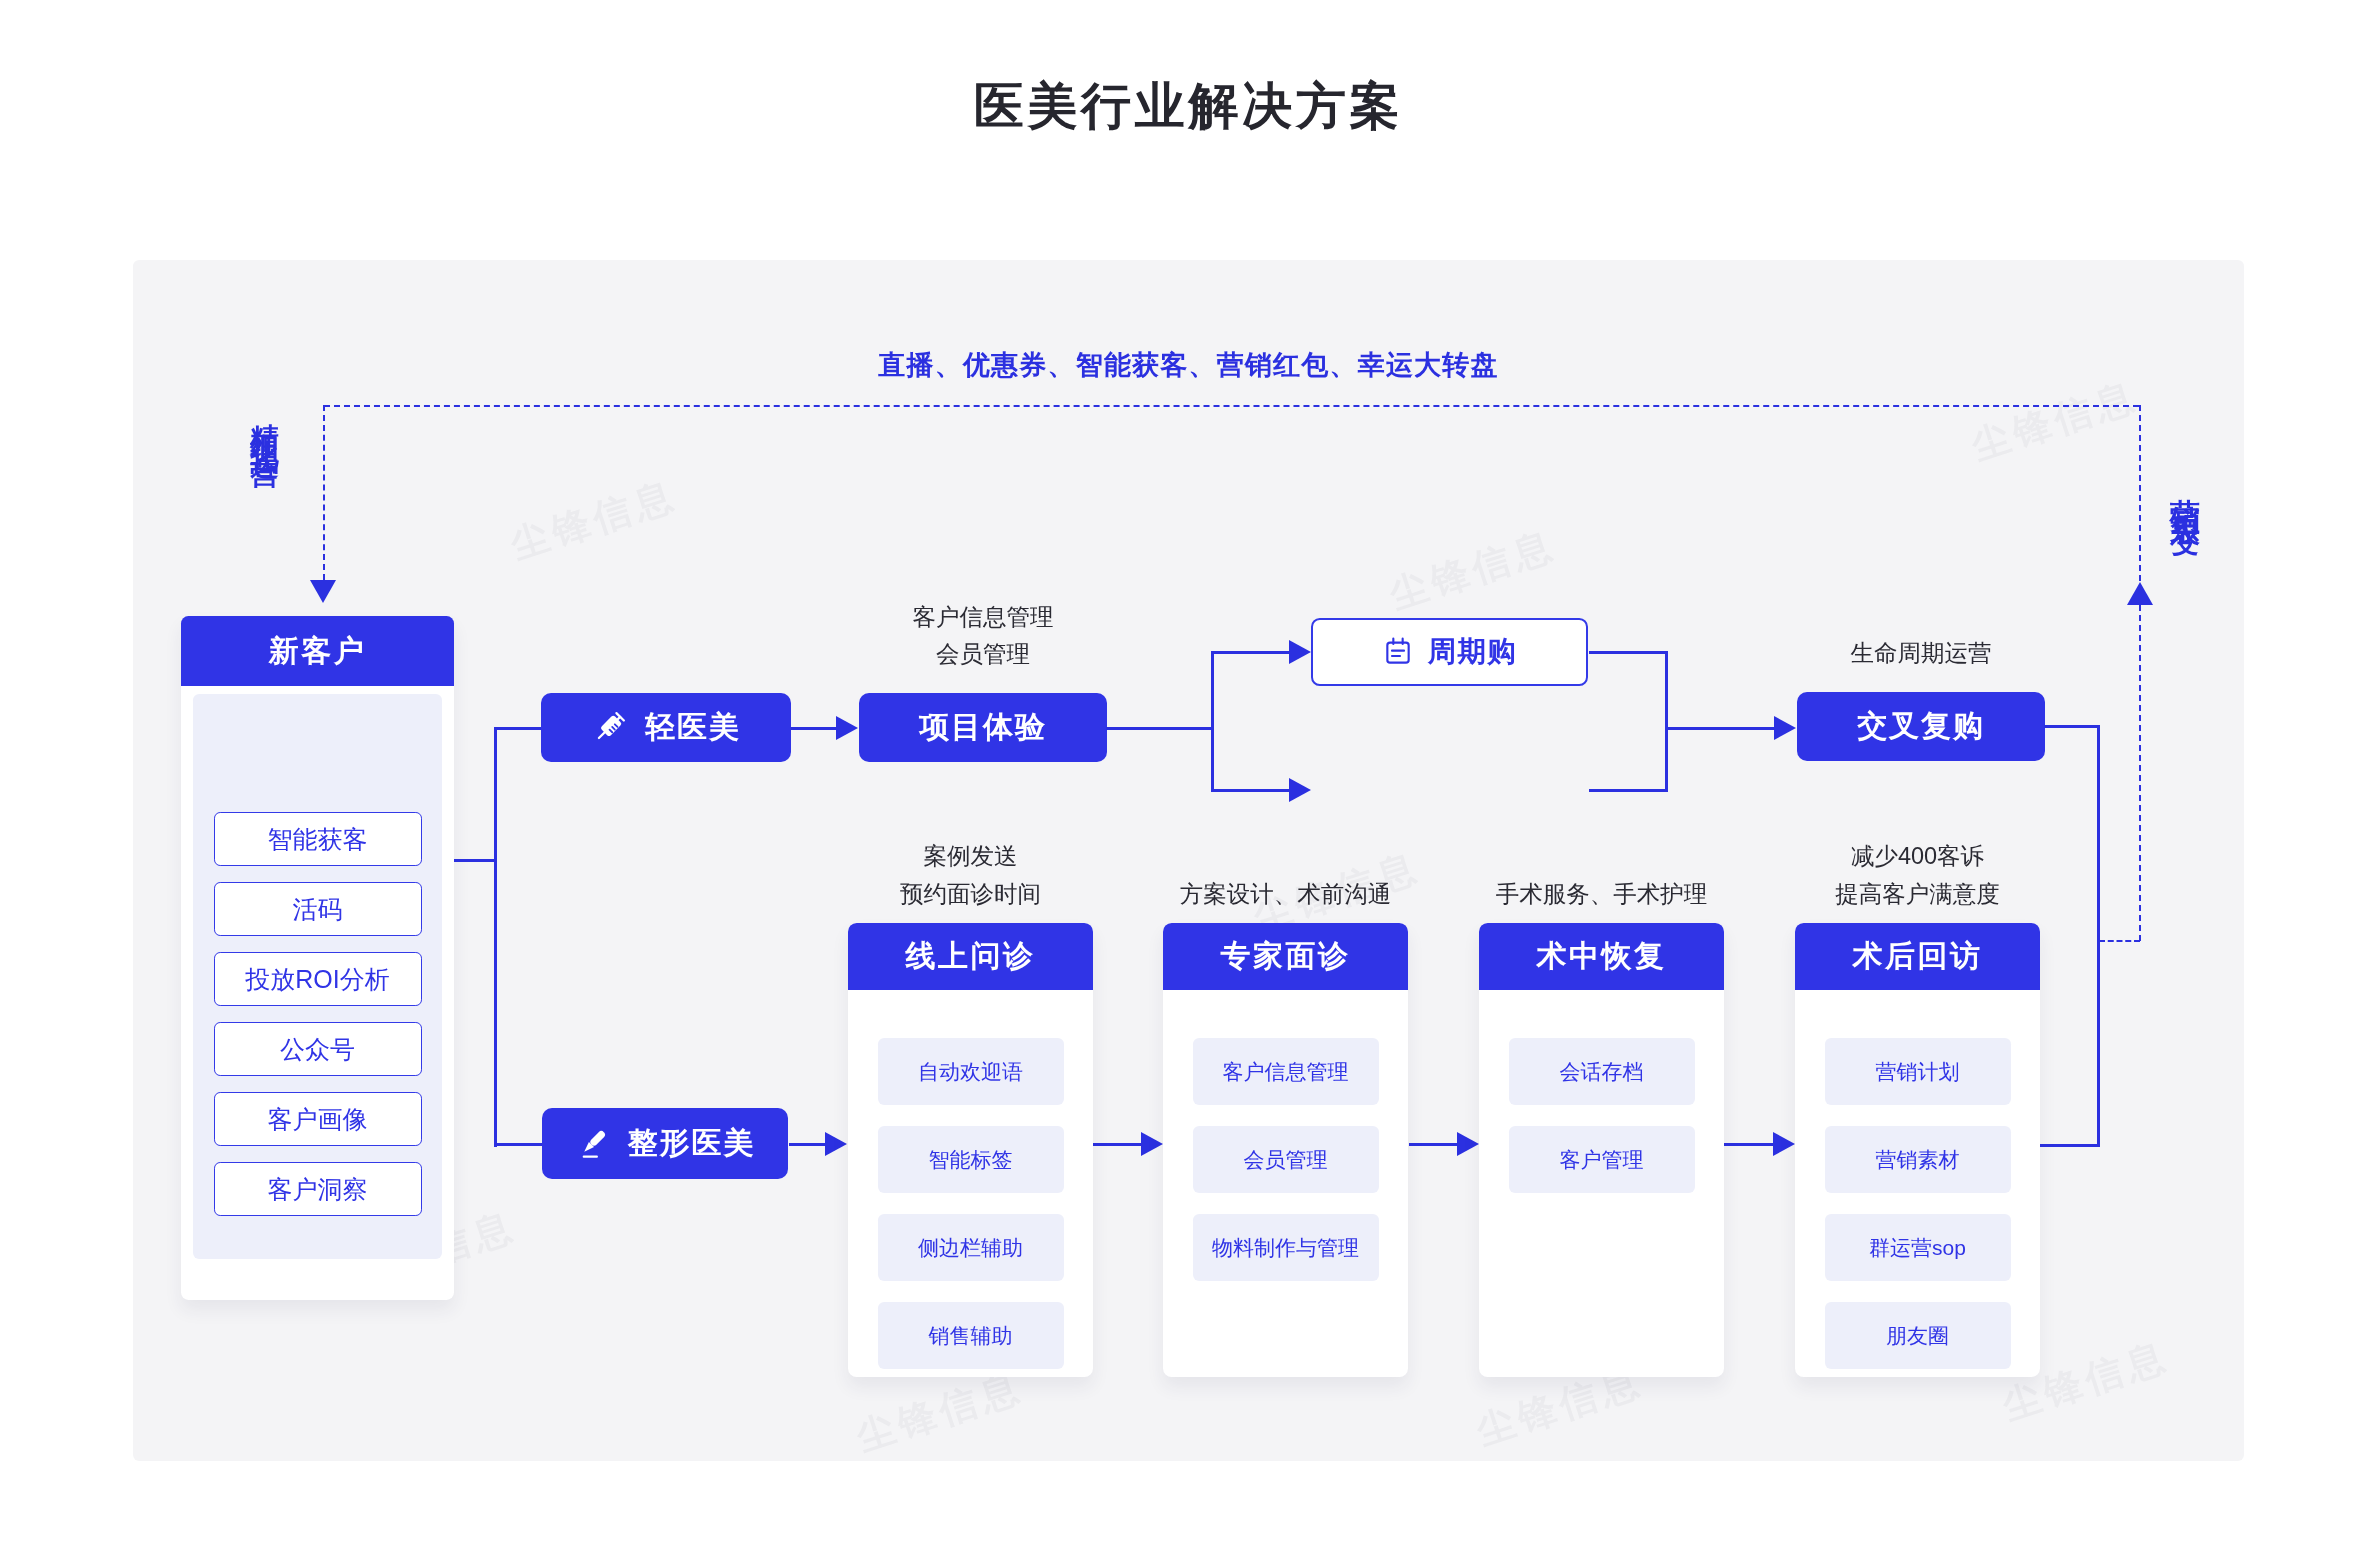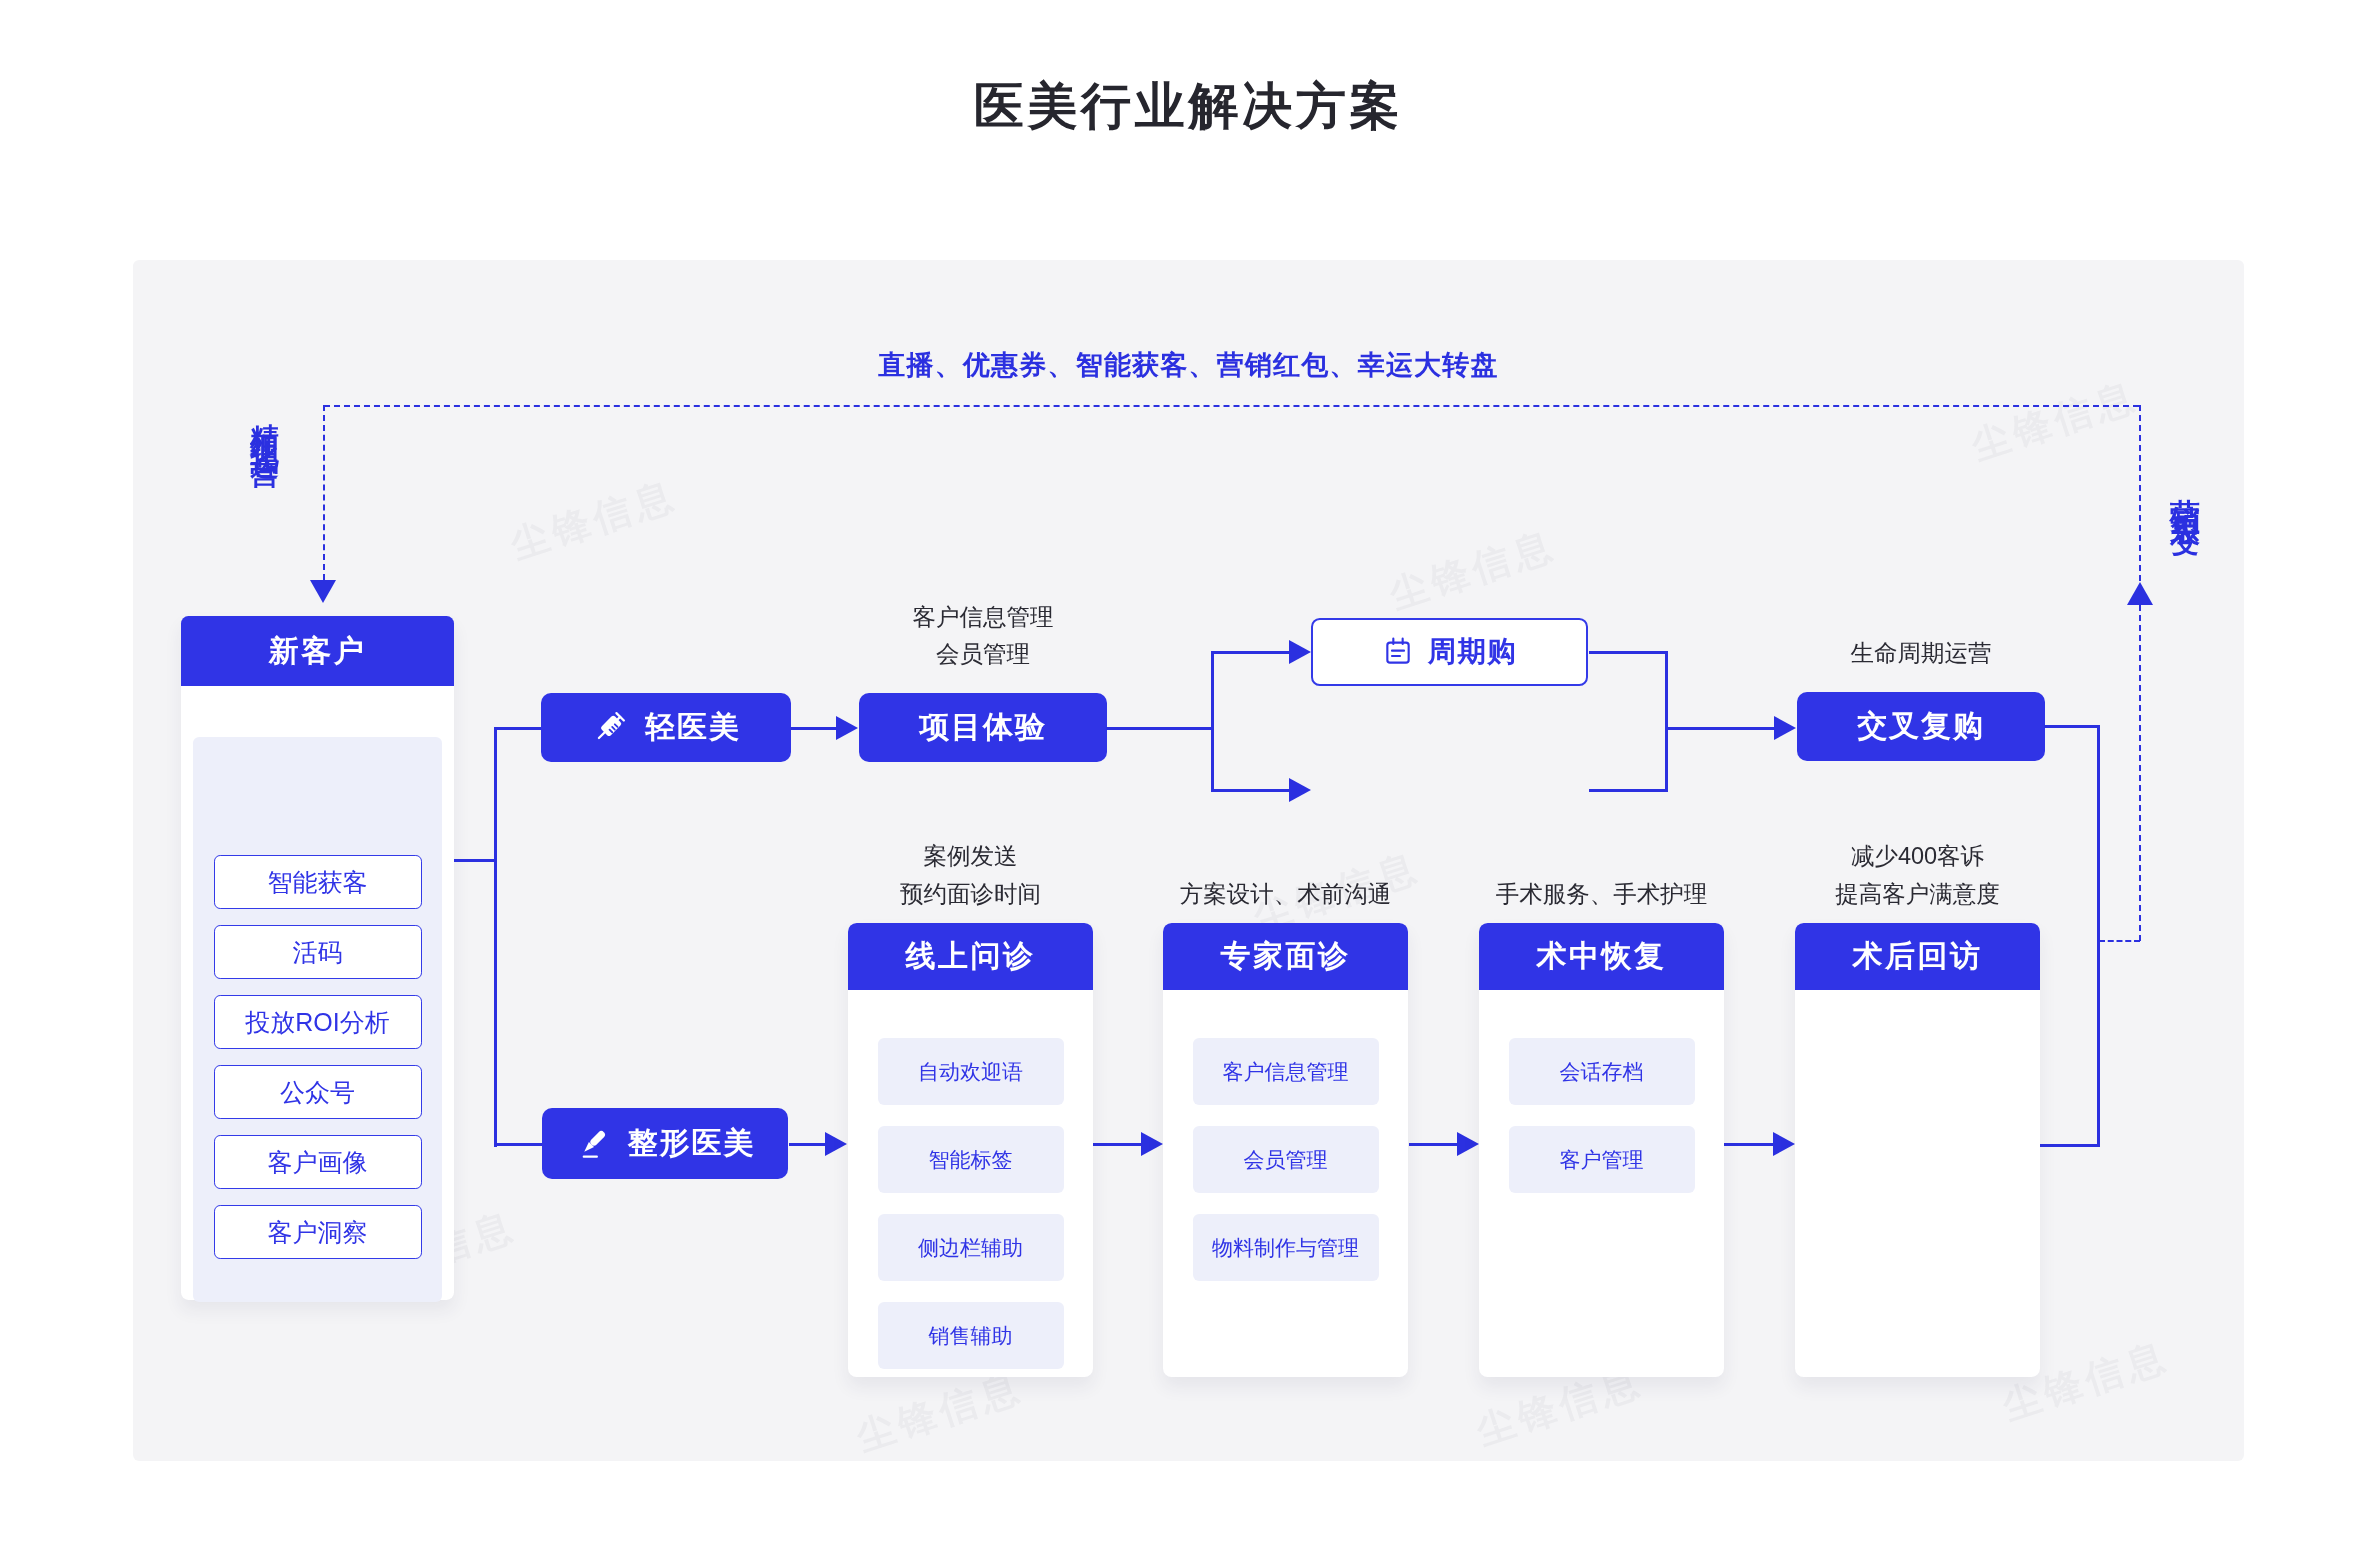--- a/index.html
+++ b/index.html
@@ -40,21 +40,21 @@
   .blue-box .txt{font-size:30px;letter-spacing:1.9px}
 
   .outline-box{background:#fff;border:2.5px solid var(--blue-border);border-radius:8.7px;color:var(--blue);font-weight:700;display:flex;align-items:center;justify-content:center;gap:13.6px}
   .outline-box .txt{font-size:28.5px;letter-spacing:1.2px}
 
   .note{color:var(--dark);font-size:23.5px;text-align:center;line-height:37px}
 
   
   .nc-col{left:181px;top:616px;width:273px;height:684px;background:#fff;border-radius:7.4px;box-shadow:0 10px 18.6px rgba(40,40,90,.07)}
   .nc-head{left:181px;top:616px;width:273px;height:70px;background:var(--blue);border-radius:7.4px 7.4px 0 0;color:#fff;font-size:30px;font-weight:700;display:flex;align-items:center;justify-content:center;letter-spacing:2.5px}
-  .nc-inner{left:193px;top:737px;width:249px;height:565px;background:var(--lav);border-radius:6.2px;display:flex;flex-direction:column;align-items:center;gap:16px;padding-top:118px}
+  .nc-inner{left:193px;top:694px;width:249px;height:565px;background:var(--lav);border-radius:6.2px;display:flex;flex-direction:column;align-items:center;gap:16px;padding-top:118px}
   .nc-item{width:208px;height:54px;flex:0 0 54px;background:#fff;border:1.9px solid var(--blue-border);border-radius:6.2px;color:var(--blue);font-size:25px;display:flex;align-items:center;justify-content:center}
 
   
   .stage-col{position:absolute;width:245px;top:923px;height:454px;background:#fff;border-radius:8.7px;box-shadow:0 10px 18.6px rgba(40,40,90,.07)}
   .stage-head{position:absolute;left:0;top:0;width:245px;height:67px;background:var(--blue);border-radius:8.7px 8.7px 0 0;color:#fff;font-size:30px;font-weight:700;display:flex;align-items:center;justify-content:center;letter-spacing:2.5px}
   .stage-items{position:absolute;left:0;top:67px;width:245px;display:flex;flex-direction:column;align-items:center;gap:21px;padding-top:48px}
   .stage-item{width:186px;height:67px;flex:0 0 67px;background:var(--lav);border-radius:6.2px;color:var(--blue);font-size:21px;display:flex;align-items:center;justify-content:center}
   .stage-note{position:absolute;width:245px;top:837px;text-align:center;color:var(--dark);font-size:23.5px;line-height:38px}
 
   .wm{color:rgba(70,70,100,.05);font-size:38px;font-weight:700;white-space:nowrap;transform:rotate(-18deg);letter-spacing:5px;pointer-events:none}
@@ -219,17 +219,23 @@
           <div class="stage-item">会话存档</div>
           <div class="stage-item">客户管理</div>
         </div>
       </div>
       <div class="stage-note" style="left: 1795px;">
         <div>减少400客诉</div>
         <div>提高客户满意度</div>
       </div>
       <div class="stage-col" style="left: 1795px;">
         <div class="stage-head">术后回访</div>
+        <div class="stage-items">
+          <div class="stage-item">营销计划</div>
+          <div class="stage-item">营销素材</div>
+          <div class="stage-item">群运营sop</div>
+          <div class="stage-item">朋友圈</div>
+        </div>
       </div>
     </div>
 
 </div>
 
 
 </body></html>

